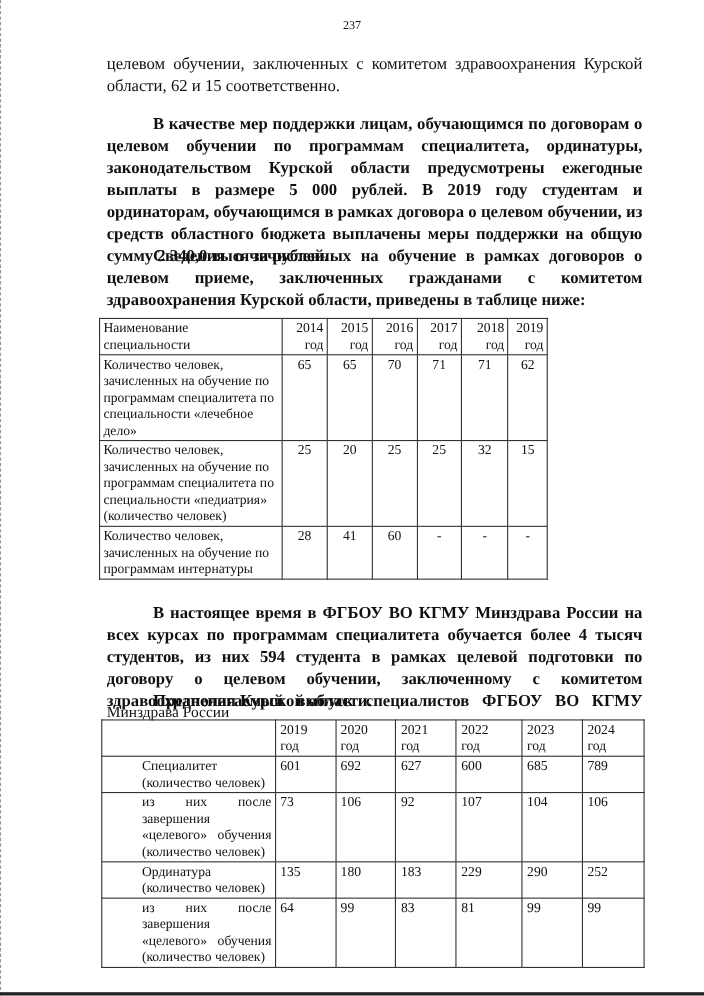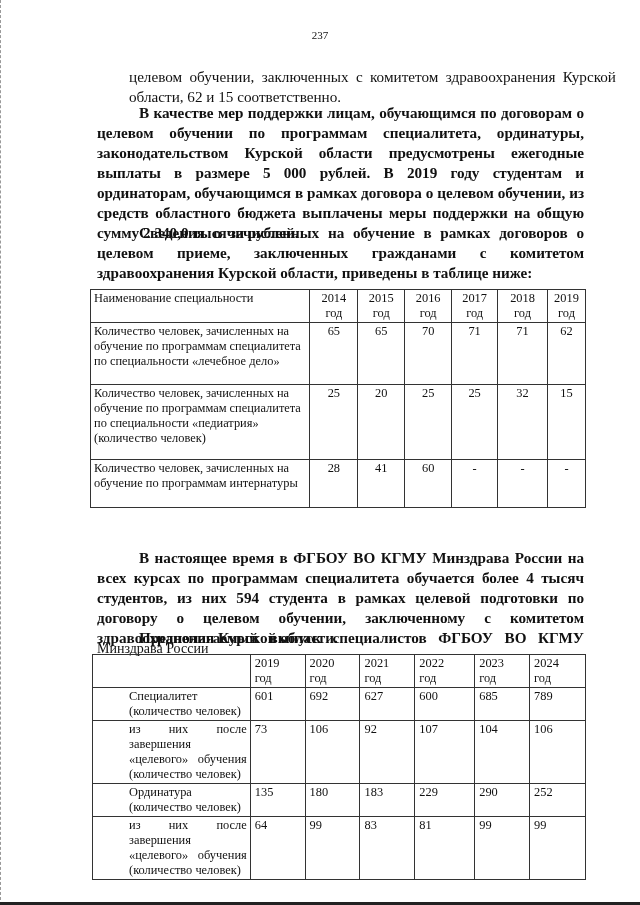--- a/index.html
+++ b/index.html
@@ -1,43 +1,43 @@
 <!DOCTYPE html>
 <html><head>
 <meta charset="utf-8">
 <style>
   html, body { margin: 0; padding: 0; background: #ffffff; }
   body { width: 640px; height: 905px; position: relative; overflow: hidden;
          font-family: "Liberation Serif", "DejaVu Serif", serif; color: #111; }
   .left-edge { position: absolute; left: 0; top: 0; width: 1px; height: 905px;
                border-left: 1px dashed #999; }
   .bottom-edge { position: absolute; left: 0; top: 902px; width: 640px; height: 3px; background: #222; }
-  .page-num { position: absolute; top: 17px; left: 0; width: 640px; text-align: center; font-size: 11px; margin-top: 12px; }
+  .page-num { position: absolute; top: 17px; left: 0; width: 640px; text-align: center; font-size: 11px; }
   .para { position: absolute; left: 97px; width: 487px; font-size: 15.2px; line-height: 20px;
           text-align: justify; margin: 0; }
   .para.indent { text-indent: 42px; font-weight: bold; }
   .justify-last { text-align-last: justify; }
   table { position: absolute; border-collapse: collapse; font-size: 12.4px; line-height: 15px; }
   td { border: 1px solid #333; vertical-align: top; padding: 1px 3px; }
-  #t1 { left: 90px; top: 289px; width: 496px; }
-  #t1 td.year { text-align: center; }
+  #t1 { left: 90px; top: 289px; width: 408px; }
+  #t1 td.year { text-align: right; }
   #t1 td.val { text-align: center; }
   #t2 { left: 92px; top: 654px; width: 494px; }
   #t2 td.year, #t2 td.val { text-align: left; padding-left: 4px; }
   #t2 td.name { text-align: justify; text-align-last: left; padding-left: 36px; }
   .yrl { display: block; }
 </style>
 </head>
 <body>
 
 <div class="left-edge"></div>
 
 <div class="page-num">237</div>
 
-<p class="para" style="top:67px;margin-left:32px;">целевом обучении, заключенных с комитетом здравоохранения Курской области, 62 и 15 соответственно.</p>
+<p class="para" style="top:49px;">целевом обучении, заключенных с комитетом здравоохранения Курской области, 62 и 15 соответственно.</p>
 
 <p class="para indent" style="top:103px;">В качестве мер поддержки лицам, обучающимся по договорам о целевом обучении по программам специалитета, ординатуры, законодательством Курской области предусмотрены ежегодные выплаты в размере 5 000 рублей. В 2019 году студентам и ординаторам, обучающимся в рамках договора о целевом обучении, из средств областного бюджета выплачены меры поддержки на общую сумму 2 340,0 тысячи рублей.</p>
 
 <p class="para indent" style="top:223px;">Сведения о зачисленных на обучение в рамках договоров о целевом приеме, заключенных гражданами с комитетом здравоохранения Курской области, приведены в таблице ниже:</p>
 
 <table id="t1">
   <colgroup>
     <col style="width:220px">
       <col style="width:48px">
       <col style="width:47px">

